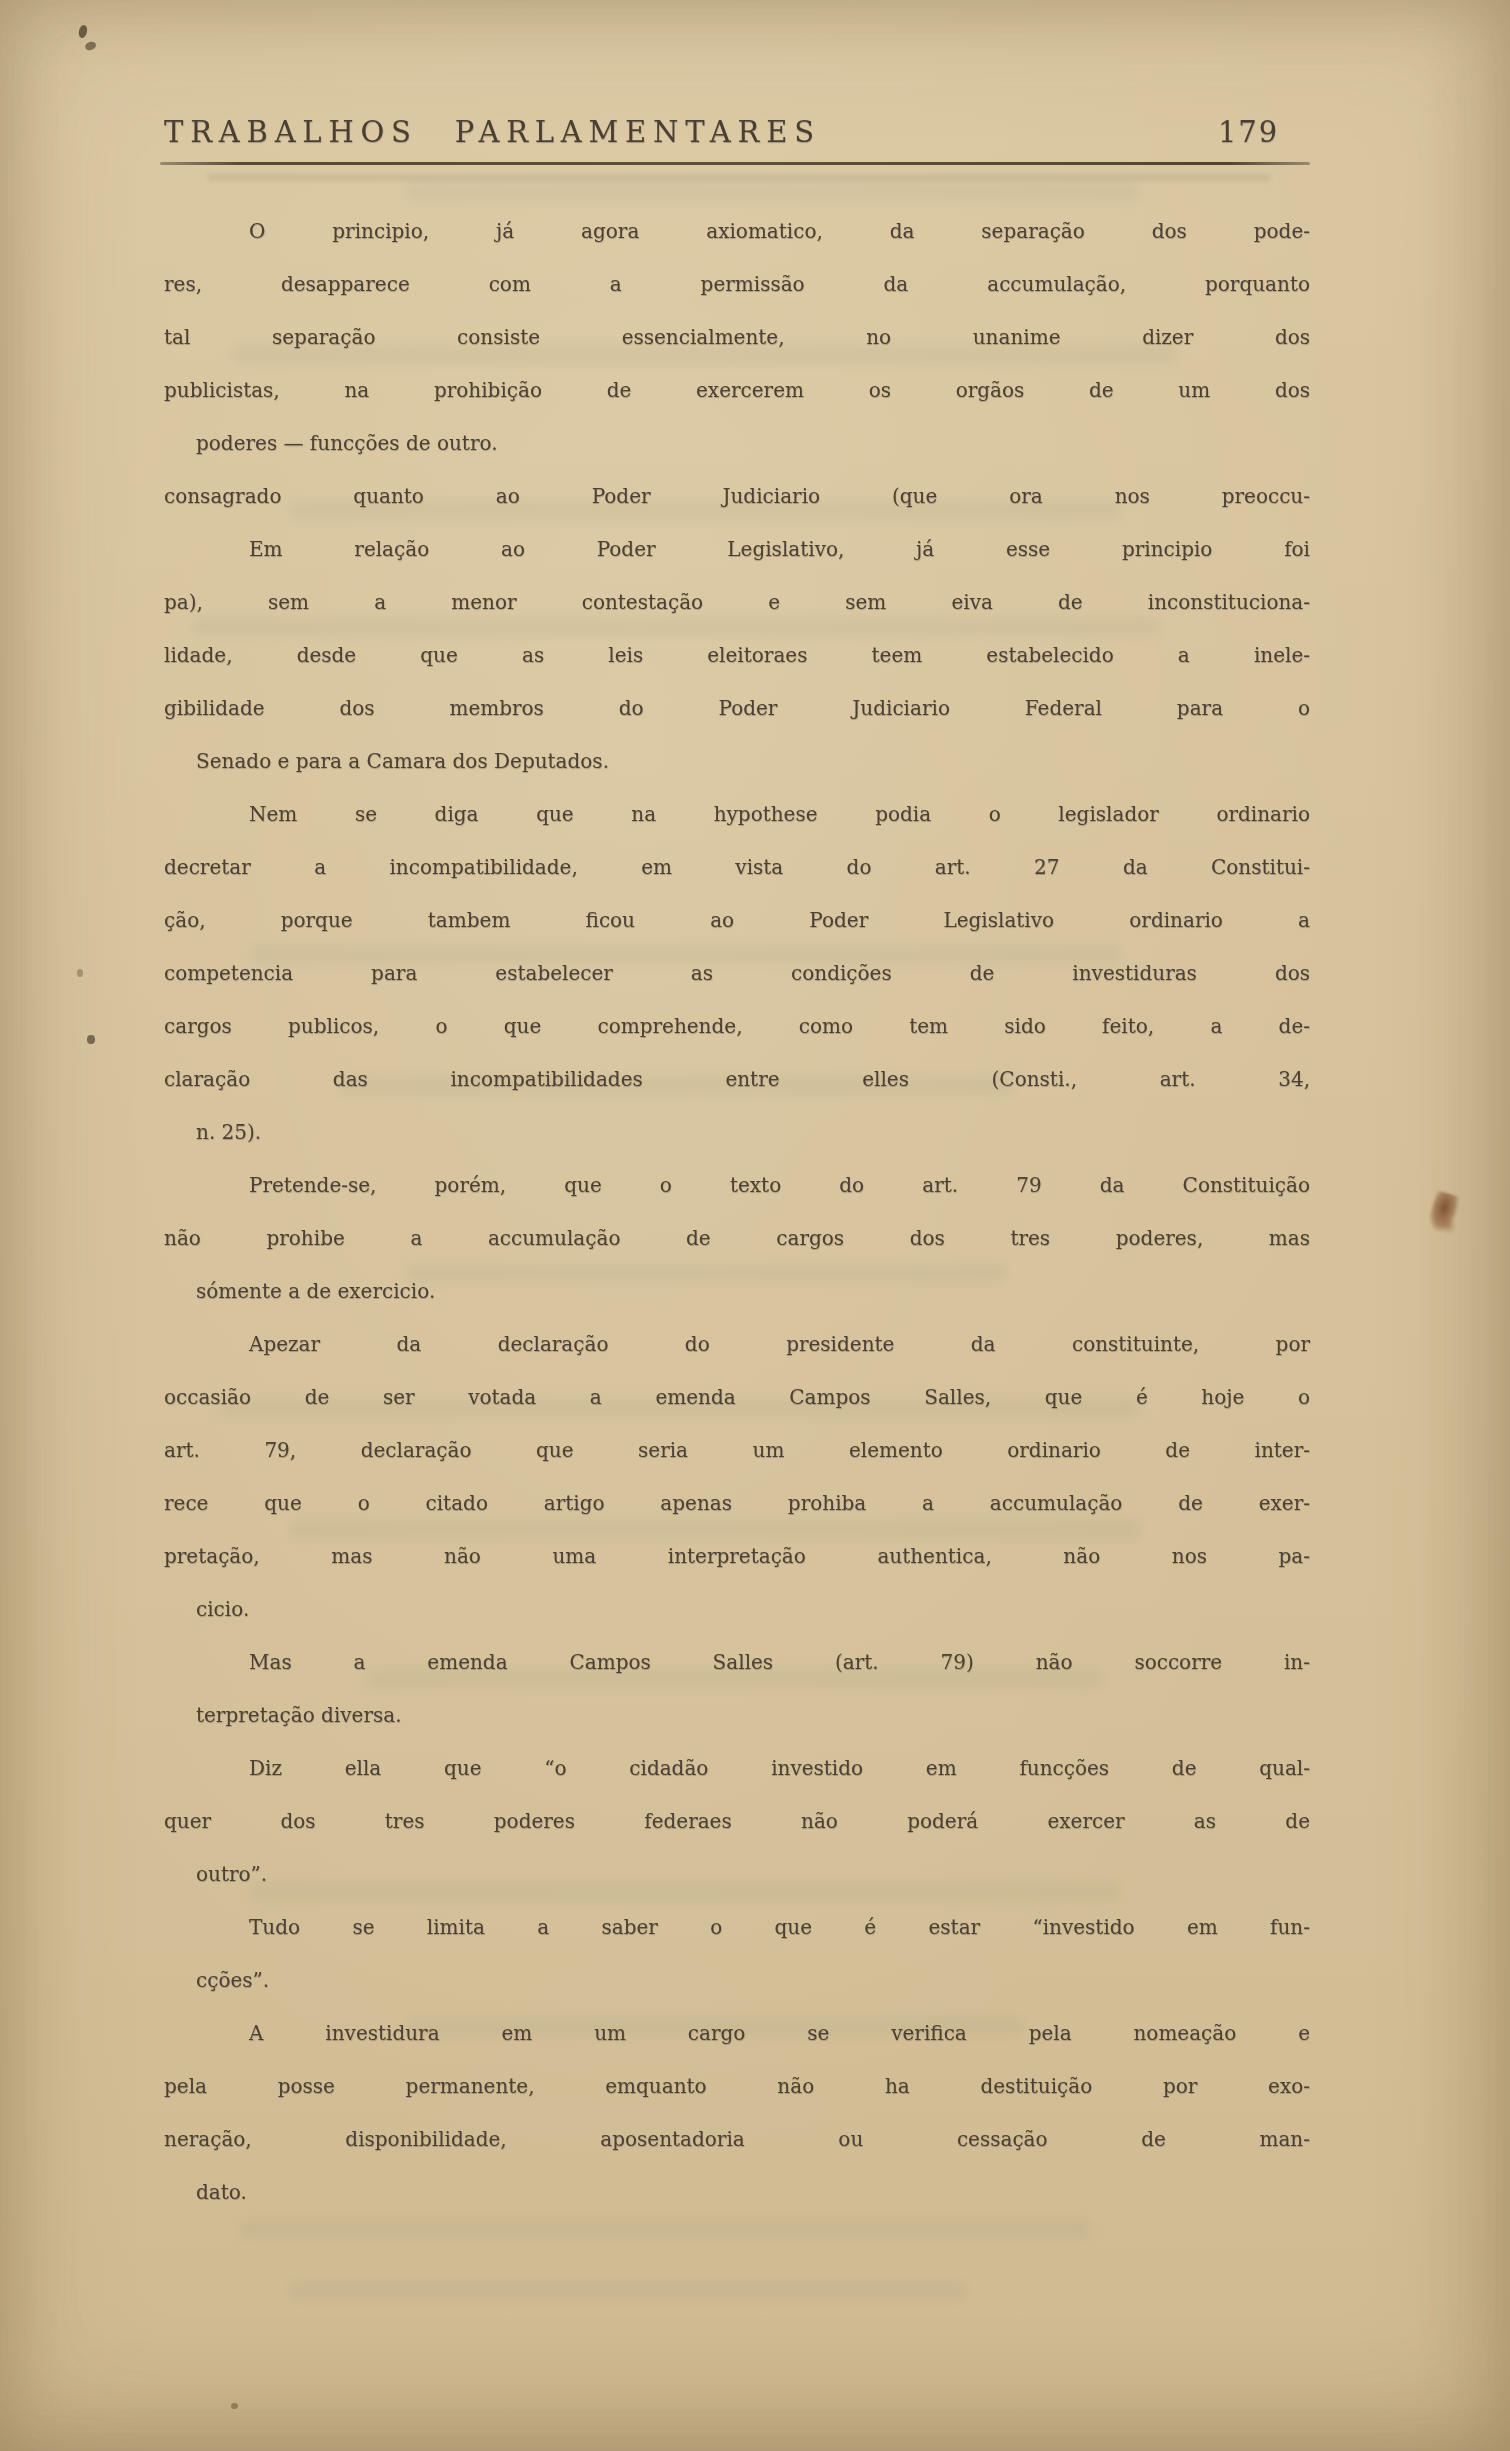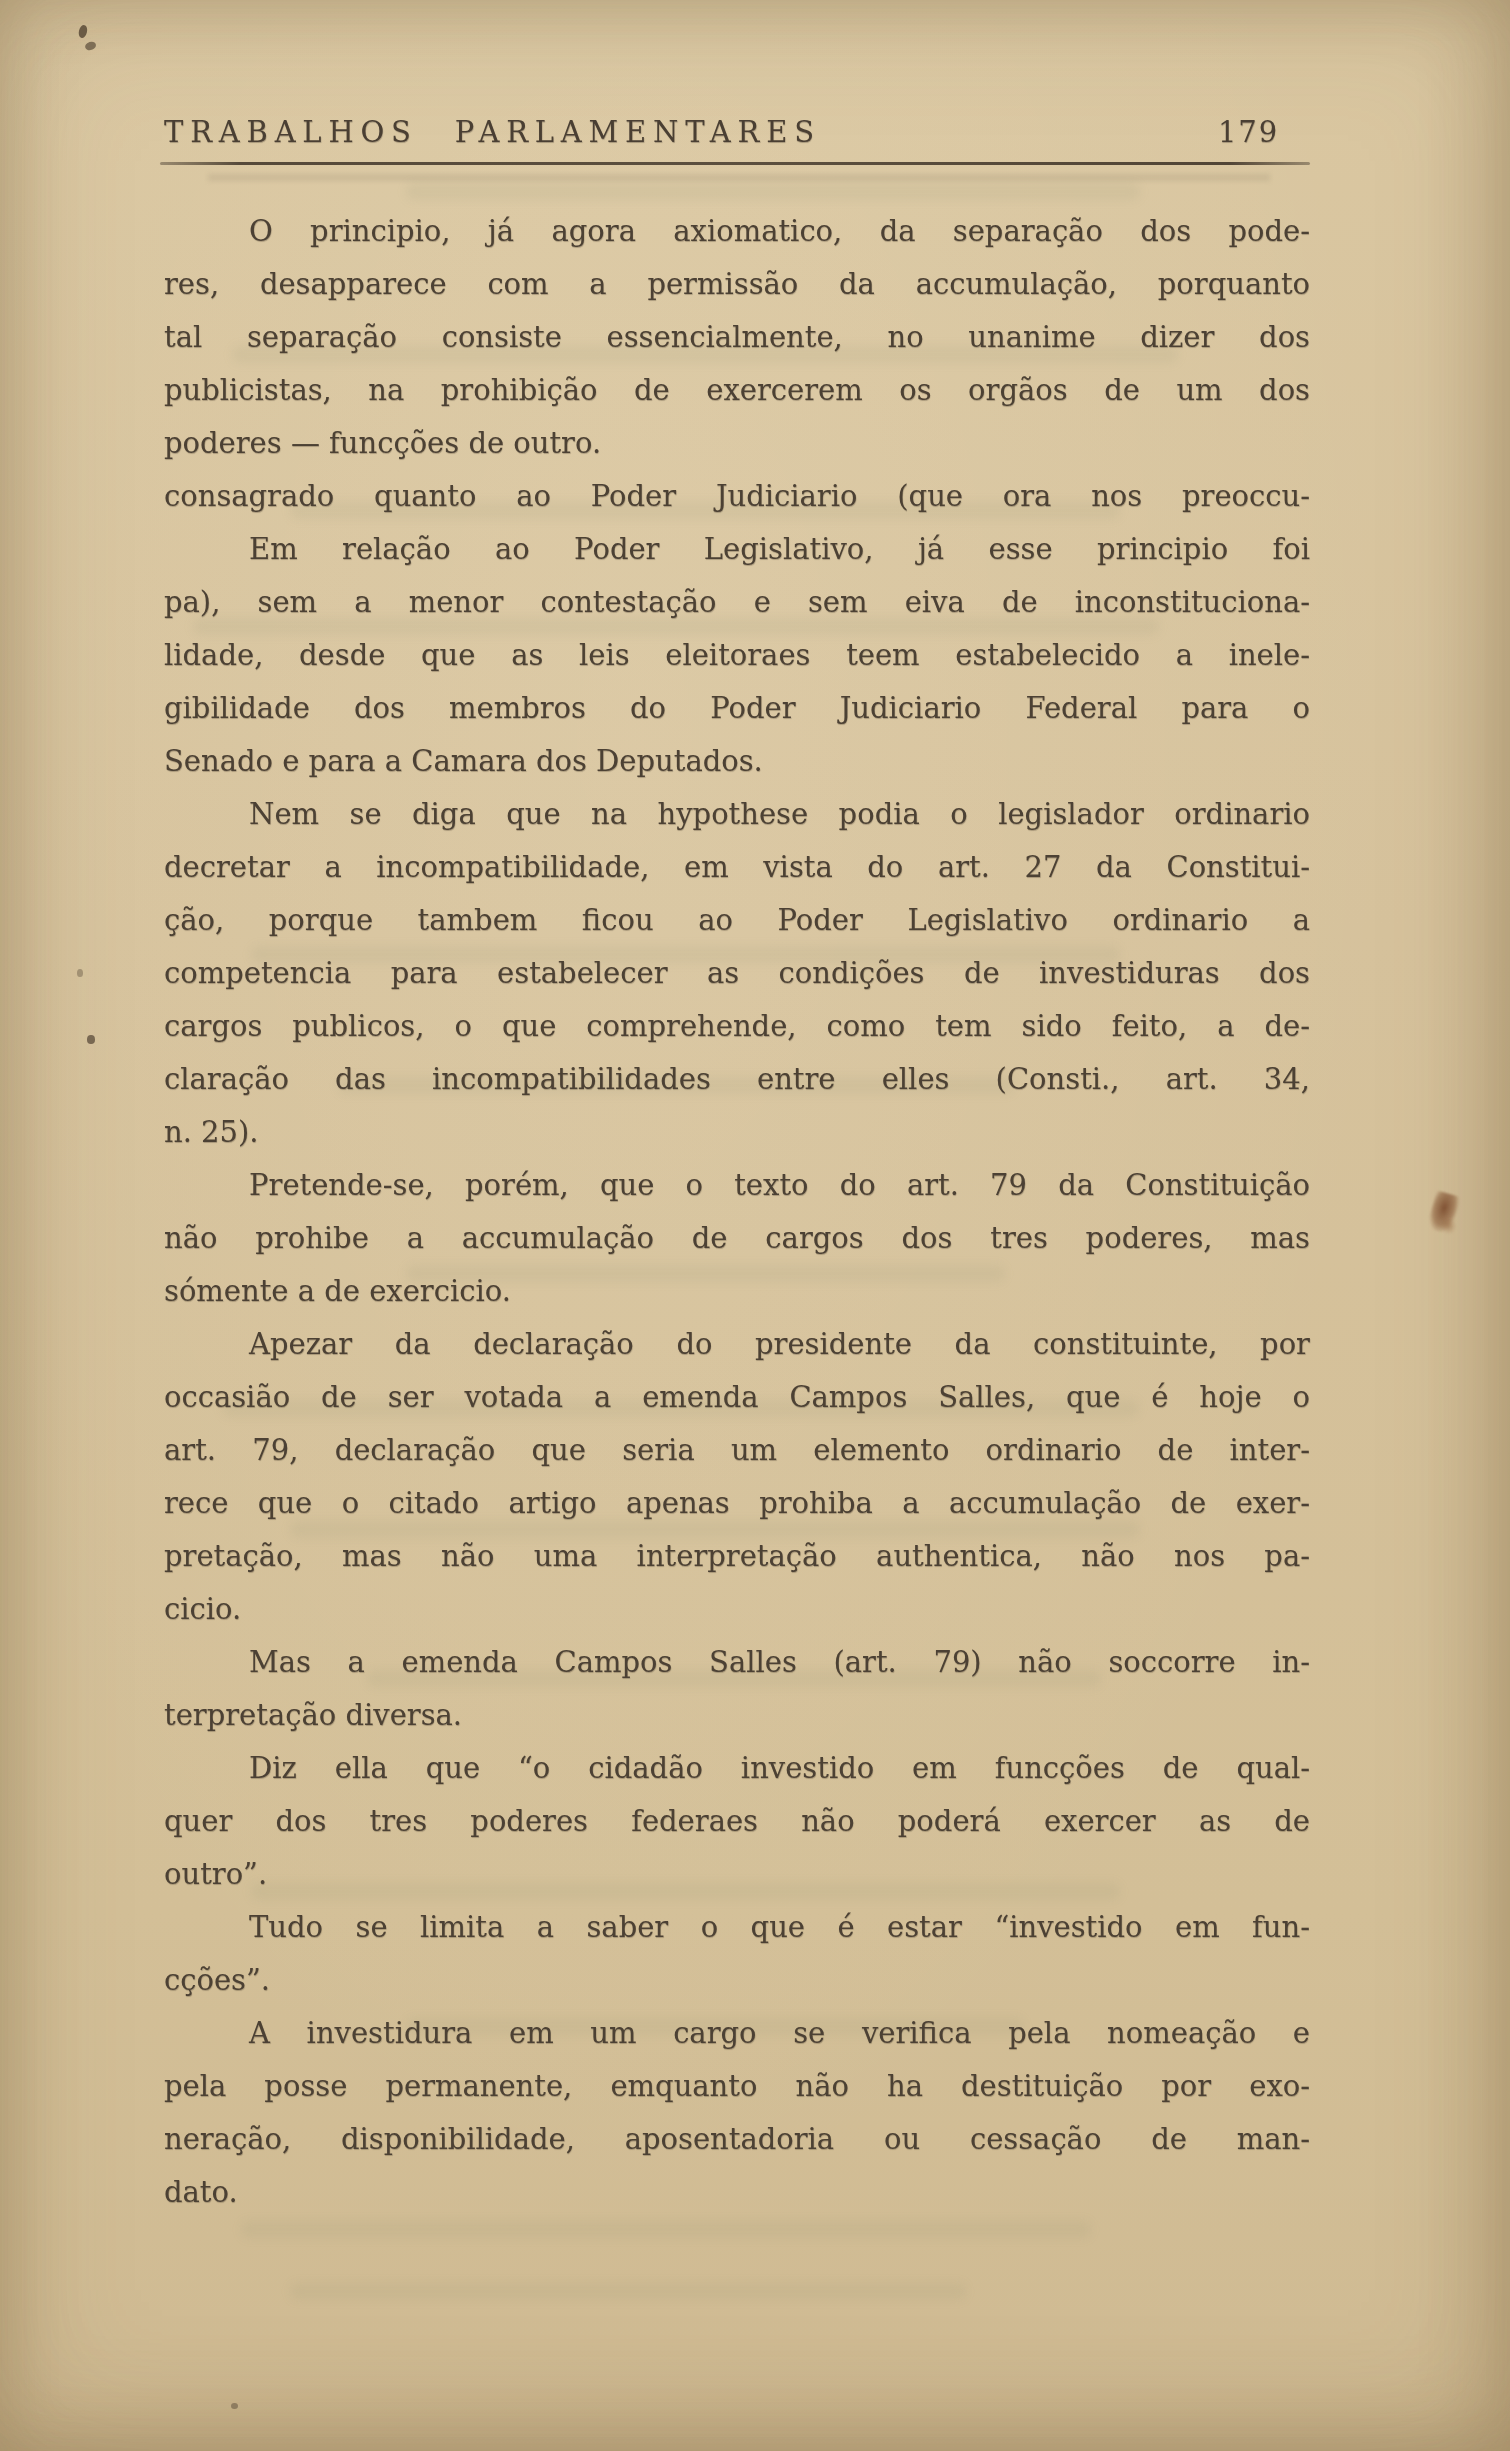--- a/index.html
+++ b/index.html
@@ -36,32 +36,32 @@
       rgba(74,62,48,0.45), rgba(74,62,48,0.92) 7%,
       rgba(74,62,48,0.88) 50%, rgba(74,62,48,0.95) 93%, rgba(74,62,48,0.45));
   }
   .rule-ghost{
     position:absolute;left:208px;top:174px;width:1062px;height:6.8px;
     background:rgba(132,120,95,0.17);filter:blur(2.4px);
   }
   
   .text-block{
     position:absolute;left:164px;top:205px;width:1146px;
-    font-size:29px;line-height:53px;color:#4c4134;
+    font-size:20px;line-height:53px;color:#4c4134;
     text-shadow:0.4px 0.6px 0.7px rgba(70,58,45,0.32);
   }
   .line{
     height:53px;
     text-align:justify;
     text-align-last:justify;
     -moz-text-align-last:justify;
     white-space:normal;
   }
   .line.first{padding-left:85px;}
-  .line.lastline{text-align-last:left;-moz-text-align-last:left;}
+  .line.lastline{text-align-last:left;margin-left:32px;-moz-text-align-last:left;}
   
   .speck{position:absolute;border-radius:50%;background:rgba(82,67,50,0.8);}
   .speck.s1{left:79px;top:25px;width:7.7px;height:12.6px;transform:rotate(14deg);}
   .speck.s2{left:85px;top:42px;width:10.6px;height:7.7px;transform:rotate(-18deg);background:rgba(82,67,50,0.65);}
   .speck.s3{left:77px;top:969px;width:5.8px;height:7.7px;background:rgba(90,75,58,0.4);}
   .speck.s4{left:87px;top:1035px;width:7.7px;height:8.7px;background:rgba(90,75,58,0.75);}
   .speck.s5{left:231px;top:2403px;width:6.8px;height:5.8px;background:rgba(90,75,58,0.5);}
   .blot{
     position:absolute;left:1431px;top:1193px;width:25px;height:39px;
     transform:rotate(16deg);filter:blur(1px);

